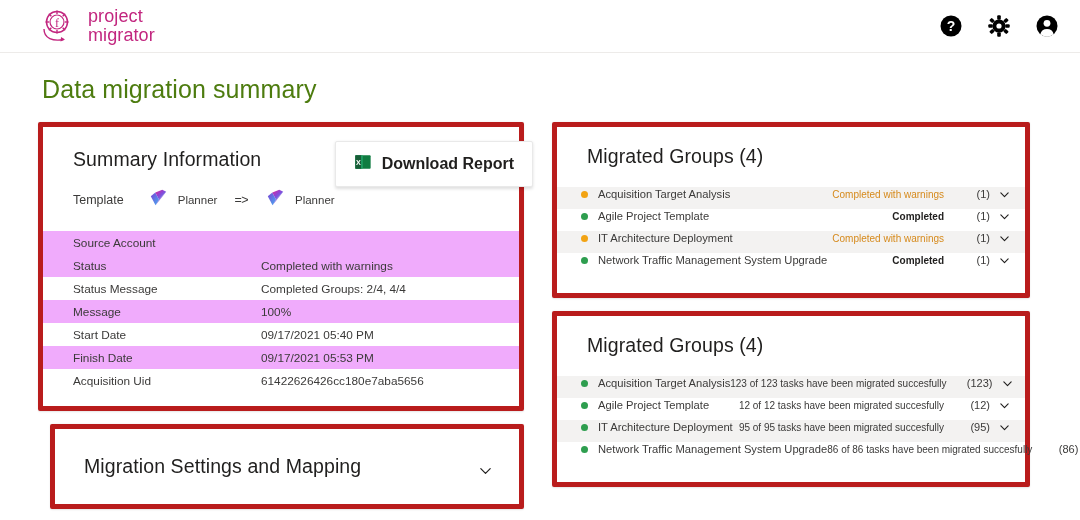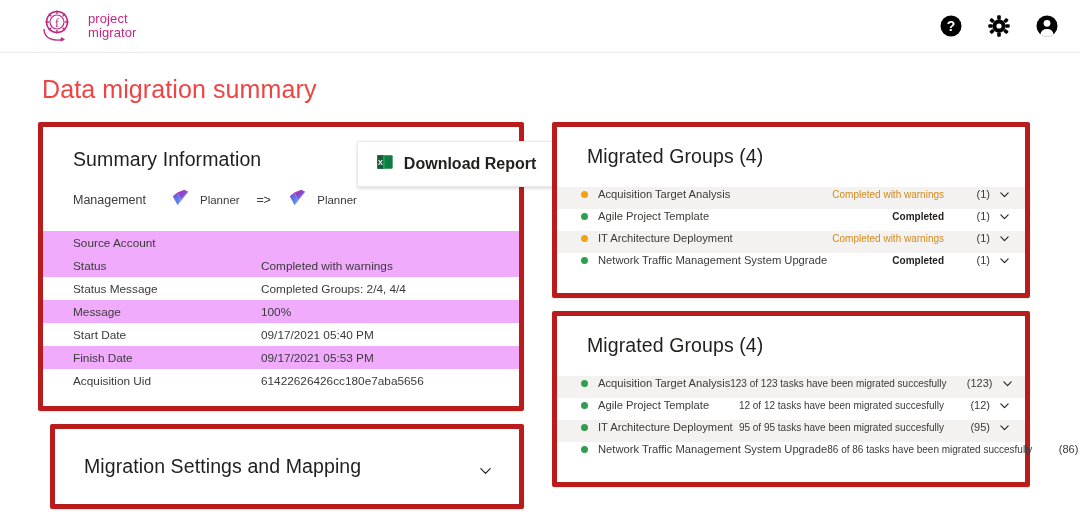--- a/index.html
+++ b/index.html
@@ -18,30 +18,30 @@
     background: #ffffff;
     border-bottom: 1px solid #edebe9;
     display: flex;
     align-items: center;
     justify-content: space-between;
     padding: 0 22px 0 38px;
   }
   .brand { display: flex; align-items: center; gap: 6px; }
   .brand-mark { position: relative; width: 44px; height: 38px; flex: 0 0 44px; }
   .brand-text { display: flex; flex-direction: column; line-height: 1.08; }
-  .brand-text span { font-size: 13px; color: #c2267f; letter-spacing: .1px; }
+  .brand-text span { font-size: 18px; color: #c2267f; letter-spacing: .1px; }
   .header-actions { display: flex; align-items: center; gap: 26px; }
   .hdr-icon { width: 22px; height: 22px; display: block; cursor: pointer; }
 
   
   .page { padding: 0 38px; }
   .page-title {
     font-size: 25px;
     font-weight: 400;
-    color: #ef4444;
+    color: #4d7c0f;
     margin: 22px 0 18px 4px;
     letter-spacing: .1px;
   }
 
   .columns { display: flex; gap: 28px; align-items: flex-start; }
   .col-left { width: 486px; flex: 0 0 486px; }
   .col-right { width: 478px; flex: 0 0 478px; }
 
   .card {
     background: #ffffff;
@@ -216,21 +216,21 @@
 
   <div class="columns">
 
     <div class="col-left">
 
       <div class="card summary-card">
         <div class="summary-head">
           <div class="summary-head-left">
             <div class="card-title">Summary Information</div>
             <div class="migration-row">
-              <span class="migration-label">Management</span>
+              <span class="migration-label">Template</span>
               <span class="planner-chip">
                 <span>
                   <svg viewBox="0 0 24 24" width="21" height="21">
                     <defs>
                       <linearGradient id="pl1" x1="0" y1="0" x2="1" y2="1">
                         <stop offset="0%" stop-color="#e5258f"></stop>
                         <stop offset="45%" stop-color="#8a45d8"></stop>
                         <stop offset="100%" stop-color="#4aa8ef"></stop>
                       </linearGradient>
                       <linearGradient id="pl1b" x1="0" y1="0" x2="1" y2="1">

